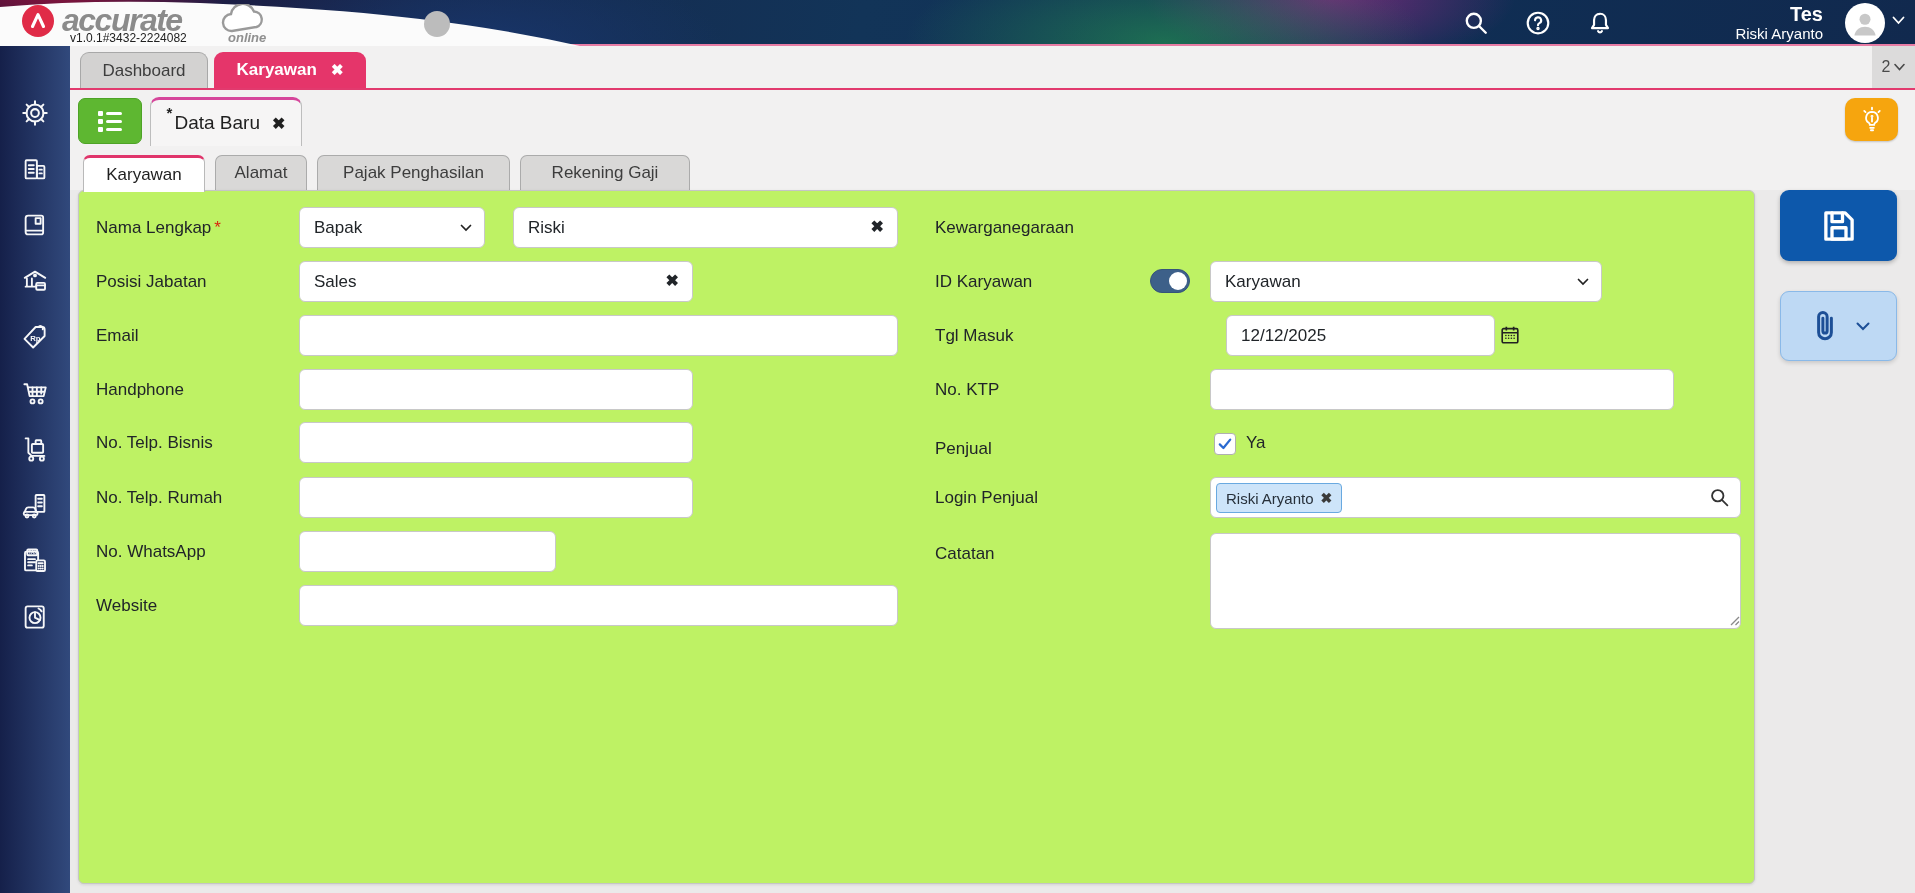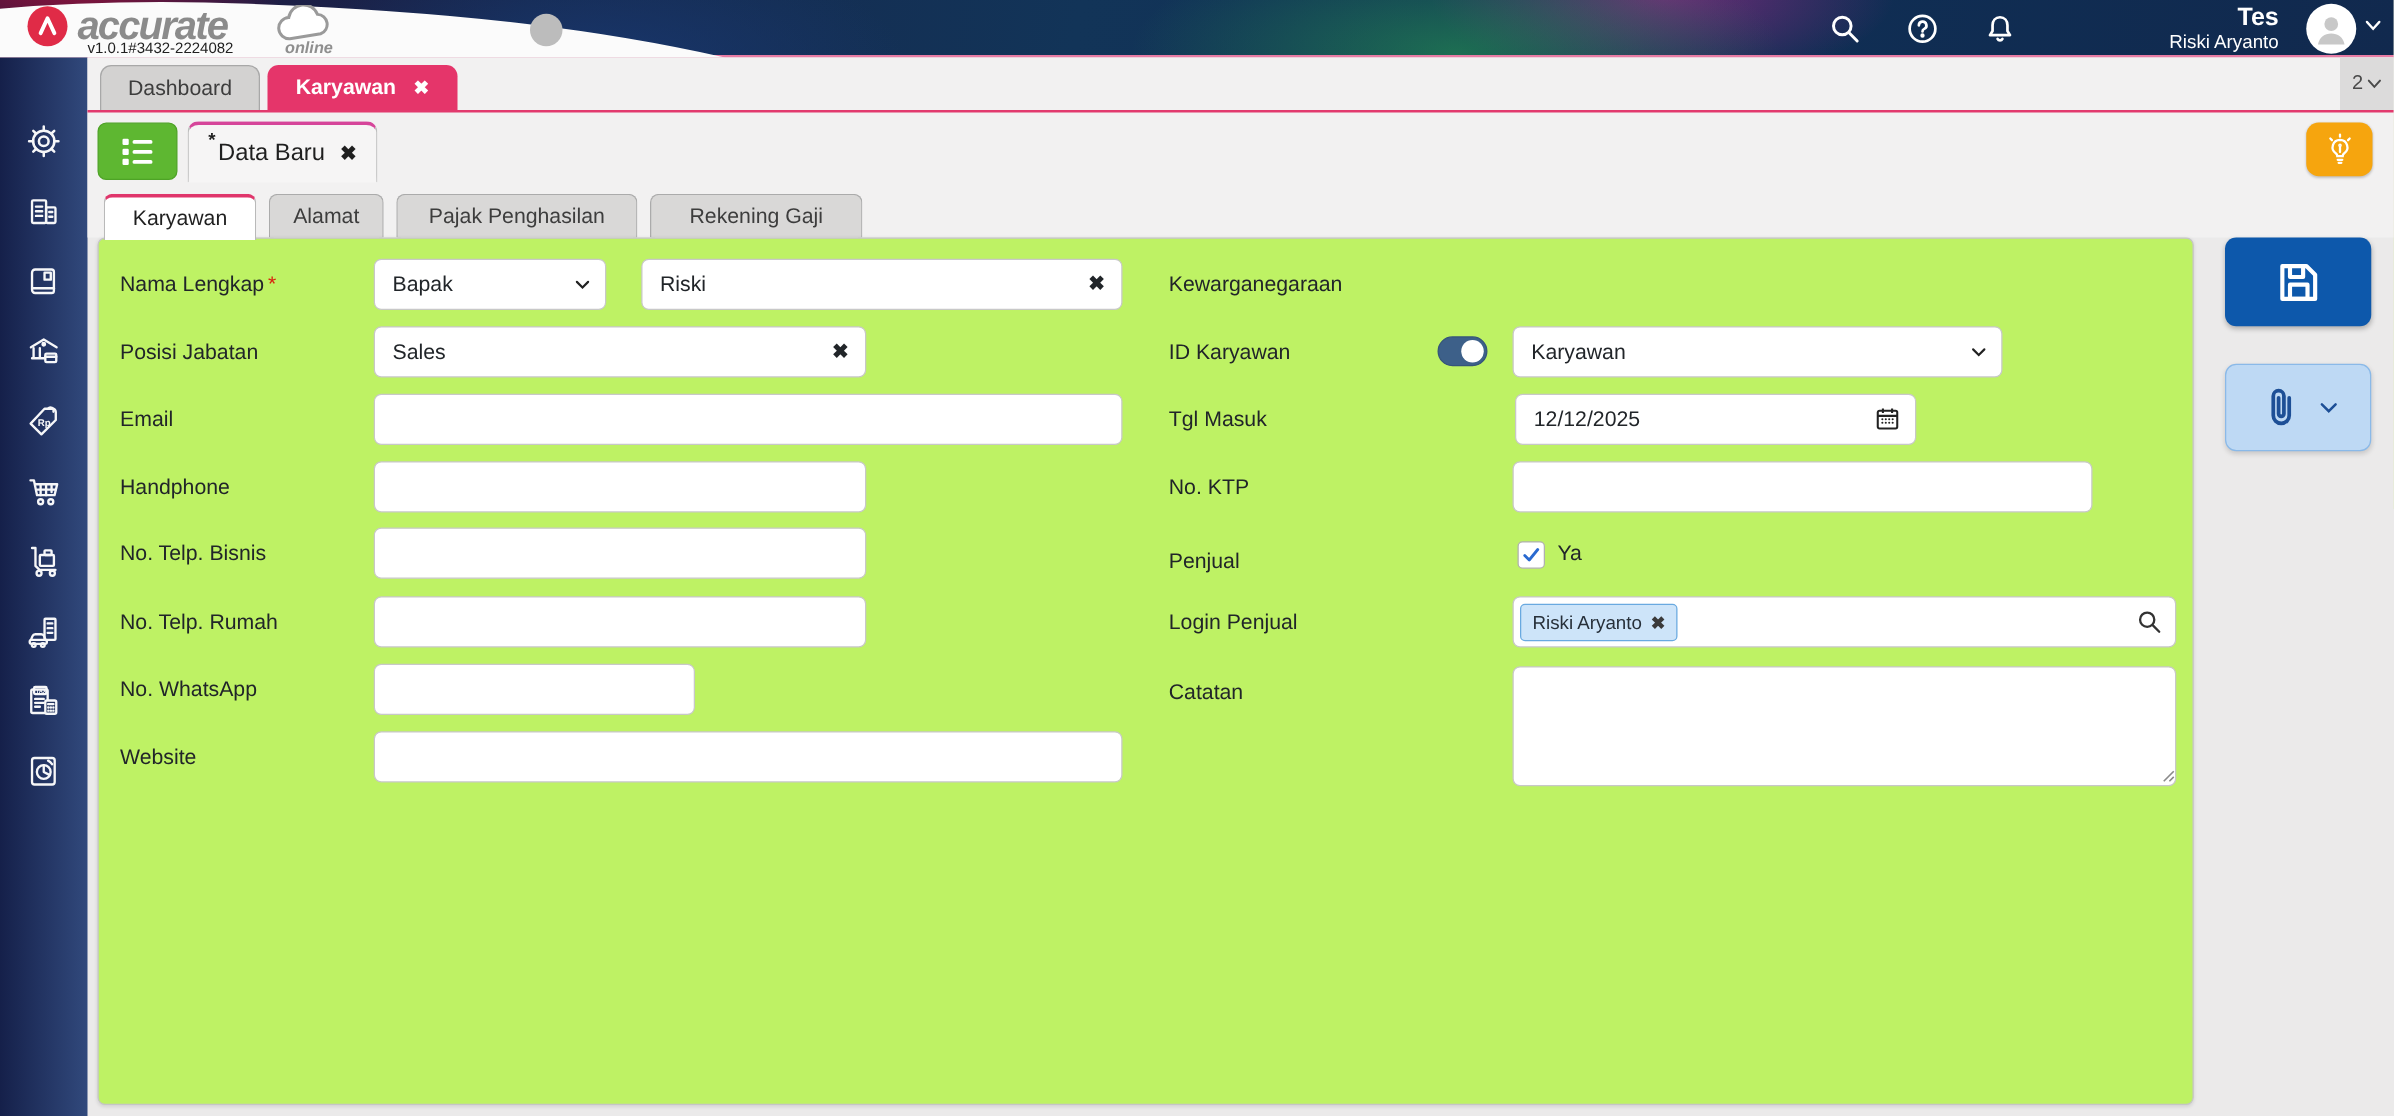--- a/index.html
+++ b/index.html
@@ -332,21 +332,21 @@
         <div class="knob"></div>
       </div>
     <div class="inp sel" style="left:1131px; top:70px; width:392px;">
       <span>Karyawan</span>
       <svg class="sel-caret" width="12" height="8" viewBox="0 0 12 8">
           <path d="M1.5 1.5 L6 6 L10.5 1.5" stroke="#222" stroke-width="1.7" fill="none" stroke-linecap="round"></path>
         </svg>
     </div>
 
     <div class="field-wrap" style="left:1131px; top:124px; width:321px; height:41px;">
-      <input class="inp" style="left: 2px; top: 0px; width: 321px; padding-right: 40px;" value="12/12/2025">
+      <input class="inp" style="left: 16px; top: 0px; width: 269px; padding-right: 40px;" value="12/12/2025">
       <svg class="cal-icon" width="22" height="22" viewBox="0 0 24 24" fill="none" stroke="#222" stroke-width="1.8">
         <rect x="3.5" y="5" width="17" height="15.5" rx="1.5"></rect>
           <path d="M3.5 9.5h17M8 3v4M16 3v4"></path>
         <g fill="#222" stroke="none">
             <circle cx="7.5" cy="12.5" r="0.9"></circle>
             <circle cx="10.5" cy="12.5" r="0.9"></circle>
             <circle cx="13.5" cy="12.5" r="0.9"></circle>
             <circle cx="16.5" cy="12.5" r="0.9"></circle>
             <circle cx="7.5" cy="15.5" r="0.9"></circle>
             <circle cx="10.5" cy="15.5" r="0.9"></circle>

